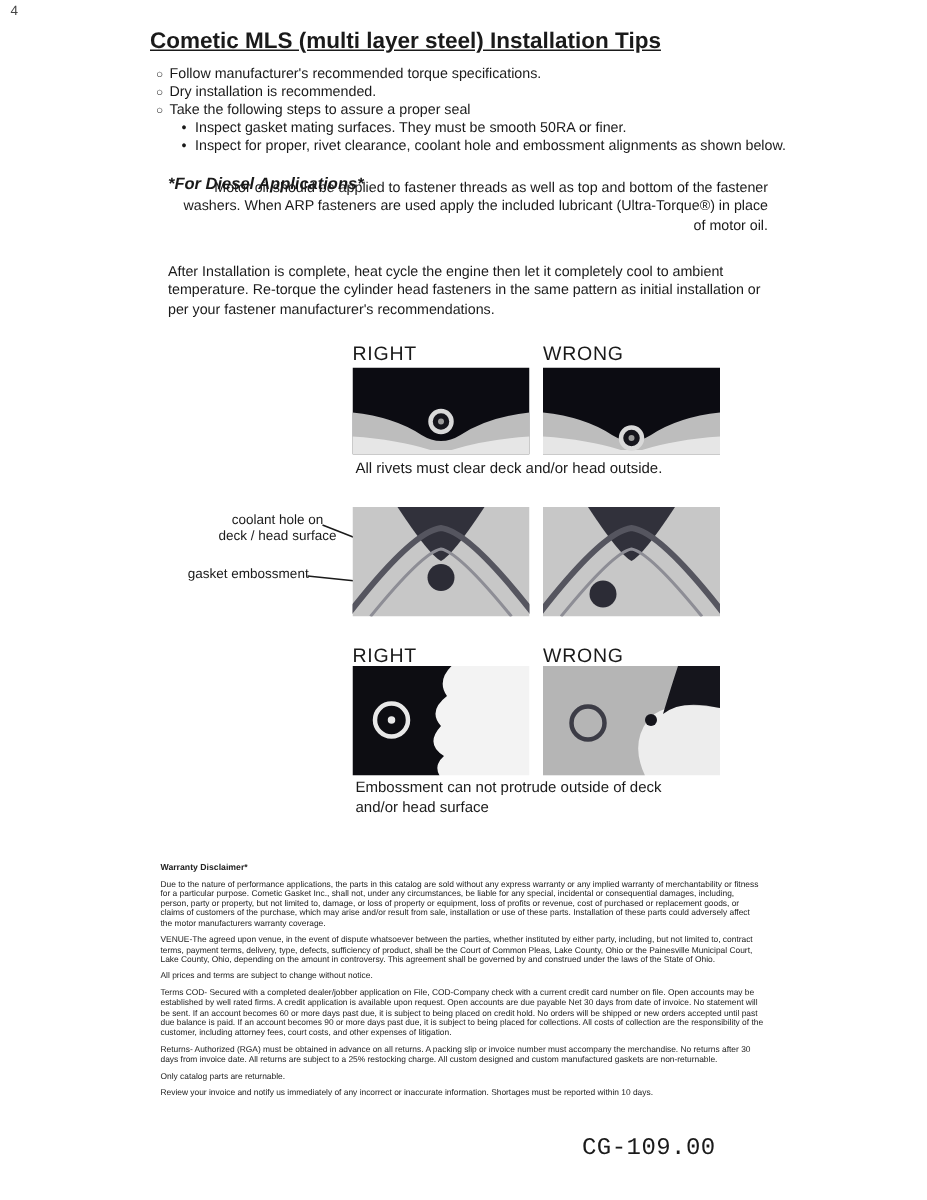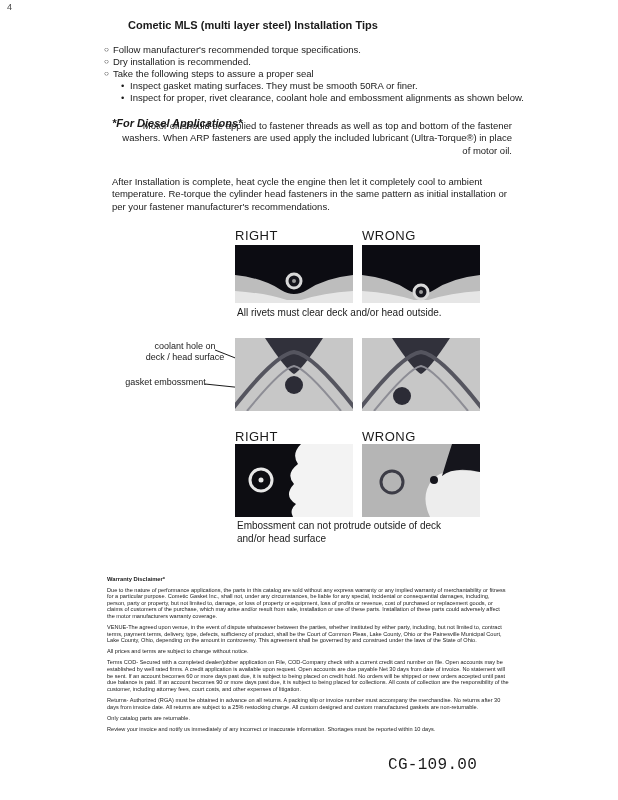--- a/index.html
+++ b/index.html
@@ -2,21 +2,21 @@
 <html><head>
 <meta charset="utf-8">
 <style>
   html,body{margin:0;padding:0;background:#ffffff;}
   .page{
     position:relative;width:618px;height:800px;background:#ffffff;
     font-family:"Liberation Sans",sans-serif;color:#1a1a1a;overflow:hidden;
   }
   .abs{position:absolute;}
   .corner-num{left:7px;top:2px;font-size:9px;color:#444;}
-  .title{left:128px;top:19px;font-size:11px;font-weight:bold;white-space:nowrap;}
+  .title{left:100px;top:19px;font-size:15px;font-weight:bold;text-decoration:underline;white-space:nowrap;}
   .tips{left:104px;top:44px;width:440px;font-size:9.5px;line-height:12px;}
   .tip-line{display:flex;align-items:flex-start;}
   .tip-line .marker{width:9px;flex:0 0 9px;font-size:8px;line-height:12px;}
   .tip-sub{margin-left:17px;}
   .tip-sub .marker{font-size:9.5px;}
   .diesel-heading{left:112px;top:117px;font-size:11px;font-weight:bold;white-space:nowrap;font-style:italic;}
   .para{left:112px;width:400px;font-size:9.5px;line-height:12.3px;}
   .para1{top:120px;text-align:right;}
   .para2{top:164px;margin-top:12px;}
   .note{left:112px;top:207px;font-size:9.5px;white-space:nowrap;}

